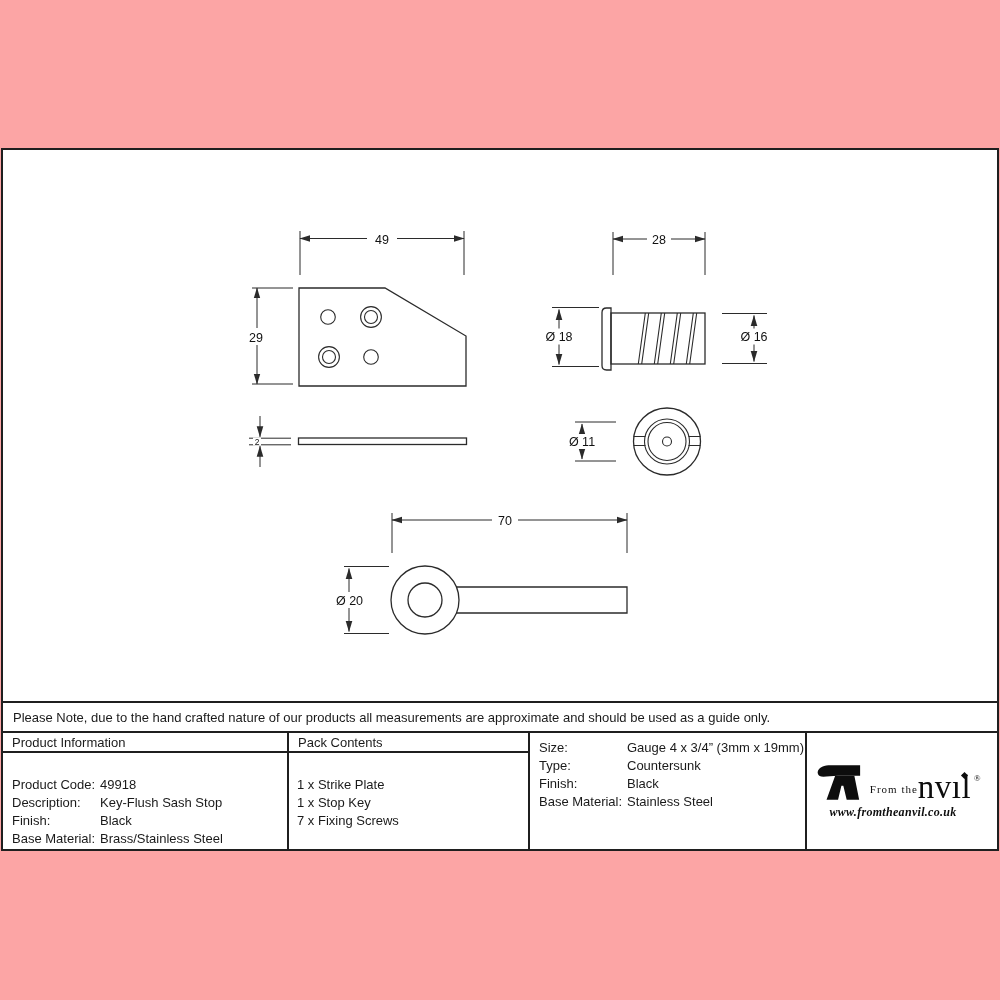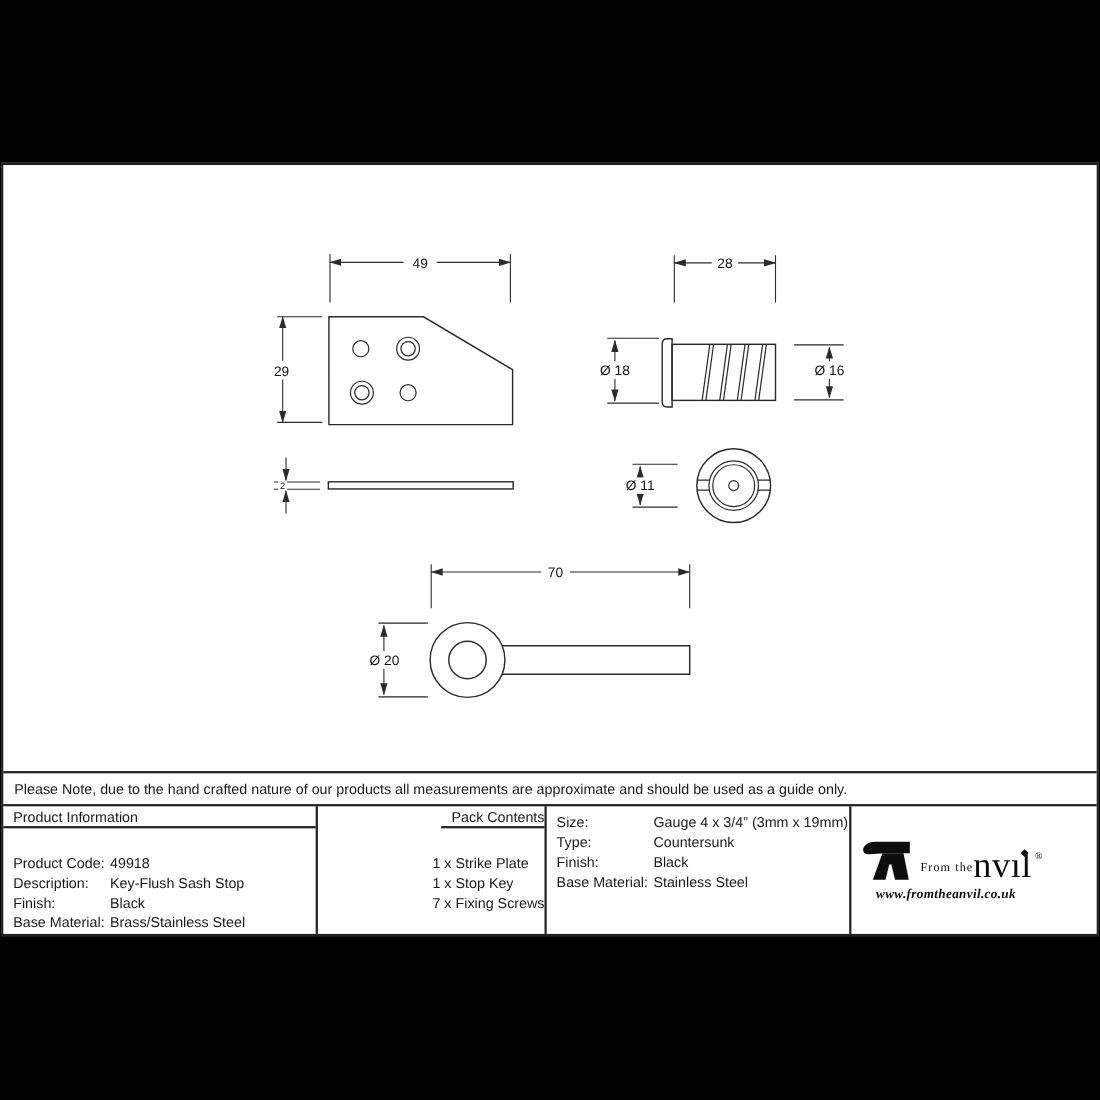--- a/index.html
+++ b/index.html
@@ -1,18 +1,18 @@
 <!DOCTYPE html>
 <html><head>
 <meta charset="utf-8">
 <style>
   * { margin:0; padding:0; box-sizing:border-box; }
   html,body { width:1000px; height:1000px; background:#ffffff;
     font-family:"Liberation Sans", sans-serif; color:#1a1a1a; }
-  .canvas { position:relative; width:1000px; height:1000px; background:#000000; overflow:hidden; }
+  .canvas { position:relative; width:1000px; height:1000px; background:#fca5a5; overflow:hidden; }
 
   .sheet { position:absolute; left:1px; top:148px; width:998px; height:703px;
     border:2px solid #1f1f1f; background:#fff; display:flex; flex-direction:column; }
 
   .drawing-area { width:994px; height:551px; position:relative; }
   svg.tech { display:block; }
   svg.tech .part { fill:none; stroke:#2b2b2b; stroke-width:1.3; }
   svg.tech .thin { fill:none; stroke:#2b2b2b; stroke-width:1.1; }
   svg.tech .dim  { fill:none; stroke:#2b2b2b; stroke-width:1; }
   svg.tech .ext  { fill:none; stroke:#2b2b2b; stroke-width:1; }
@@ -21,21 +21,21 @@
   svg.tech text.tiny { font-size:8.5px; }
   svg.tech rect.mask { fill:#ffffff; stroke:none; }
 
   .note-row { border-top:2px solid #1f1f1f; height:30px; display:flex; align-items:center;
     padding-left:10px; font-size:13px;text-align:right; }
 
   .info-table { flex:1; border-top:2px solid #1f1f1f; display:flex; }
   .col { display:flex; flex-direction:column;gap:17px; }
   .col + .col { border-left:2px solid #1f1f1f; }
   .col-product { width:284px; }
-  .col-pack    { width:208px;align-items:flex-end; }
+  .col-pack    { width:241px; }
   .col-fixing  { width:277px; }
   .col-logo    { width:174px; align-items:center; justify-content:center; }
   .cell-header { height:20px; border-bottom:2px solid #1f1f1f; font-size:13px;
     padding-left:9px; display:flex; align-items:center; }
   .cell-body { flex:1; padding-top:6px; font-size:13px; }
   .kv-row { display:flex; line-height:18px; padding-left:9px; }
   .kv-row .k { width:88px; flex:0 0 88px; }
   .kv-row .v { flex:1; }
   .list-item { line-height:18px; padding-left:8px; }
 

